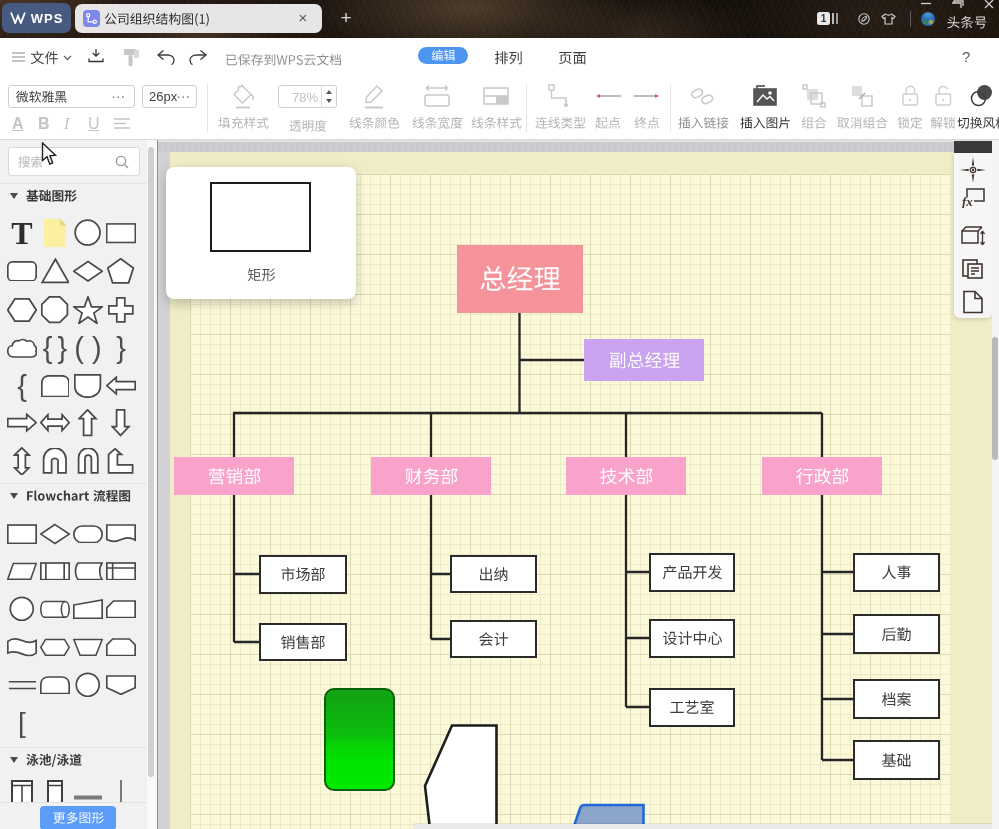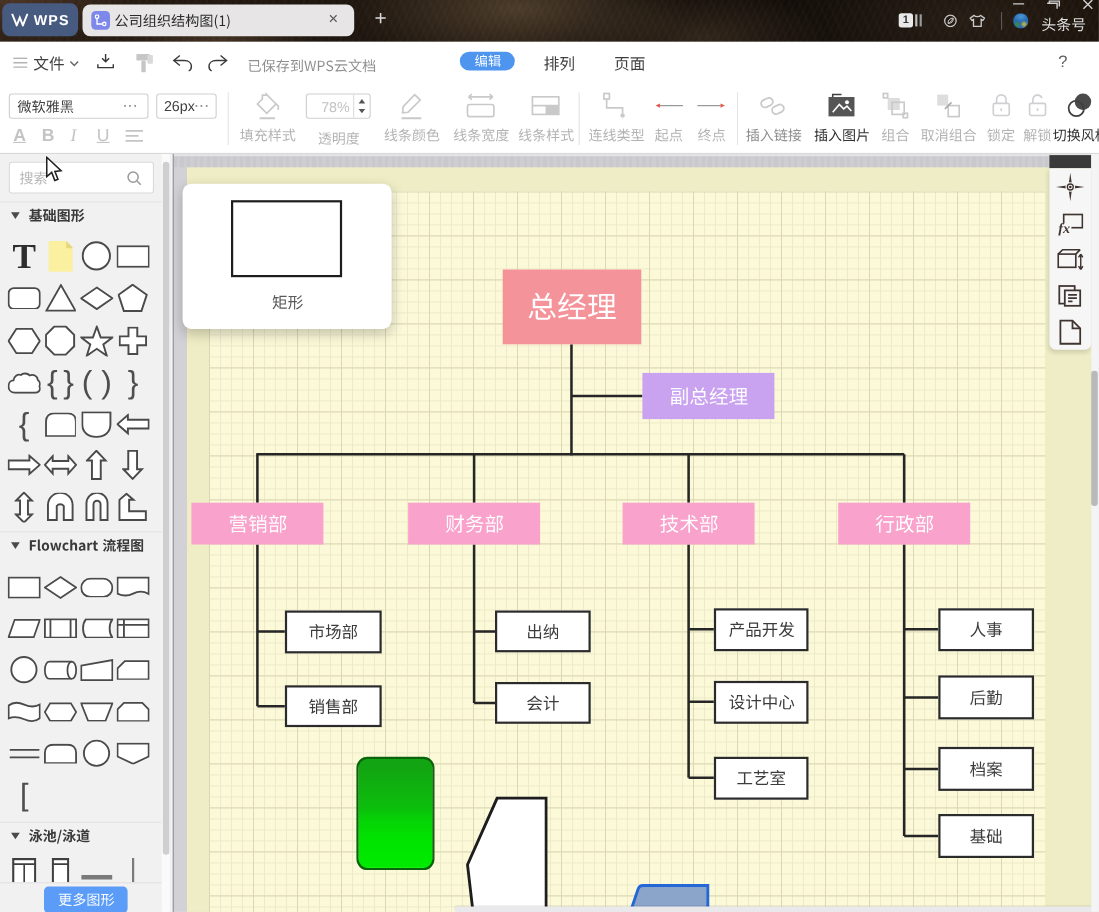--- a/index.html
+++ b/index.html
@@ -886,21 +886,21 @@
   <div id="darkbar"></div>
   <div id="rpanel">
       <div style="height:33px;display:flex;align-items:center;justify-content:center">
         <svg width="26" height="26" viewBox="0 0 26 26">
           <path d="M13 0 L14.6 11.4 L26 13 L14.6 14.6 L13 26 L11.4 14.6 L0 13 L11.4 11.4 Z" fill="#403430"></path>
           <circle cx="13" cy="13" r="4.4" fill="#f6f6f6"></circle>
           <circle cx="13" cy="13" r="2.7" fill="none" stroke="#403430" stroke-width="1.2"></circle>
           <circle cx="13" cy="13" r="1.2" fill="#403430"></circle>
         </svg>
       </div>
-<div style="height:33px;display:flex;align-items:center;justify-content:center">
+<div style="height:33px;display:flex;justify-content:center">
         <svg width="24" height="22" viewBox="0 0 24 22">
           <rect x="6" y="3" width="17" height="12" fill="none" stroke="#403430" stroke-width="1.5"></rect>
           <rect x="2" y="11" width="11" height="8" fill="#f6f6f6"></rect>
           <text x="1" y="20" font-size="13" font-style="italic" font-weight="bold" font-family="Liberation Serif,serif" fill="#403430">fx</text>
         </svg>
       </div>
 <div style="height:33px;display:flex;align-items:center;justify-content:center">
         <svg width="24" height="22" viewBox="0 0 24 22" fill="none" stroke="#403430" stroke-width="1.5">
           <rect x="1" y="6" width="16" height="12"></rect>
           <path d="M1 6 L5 2 H21 M17 6 L21 2"></path>

